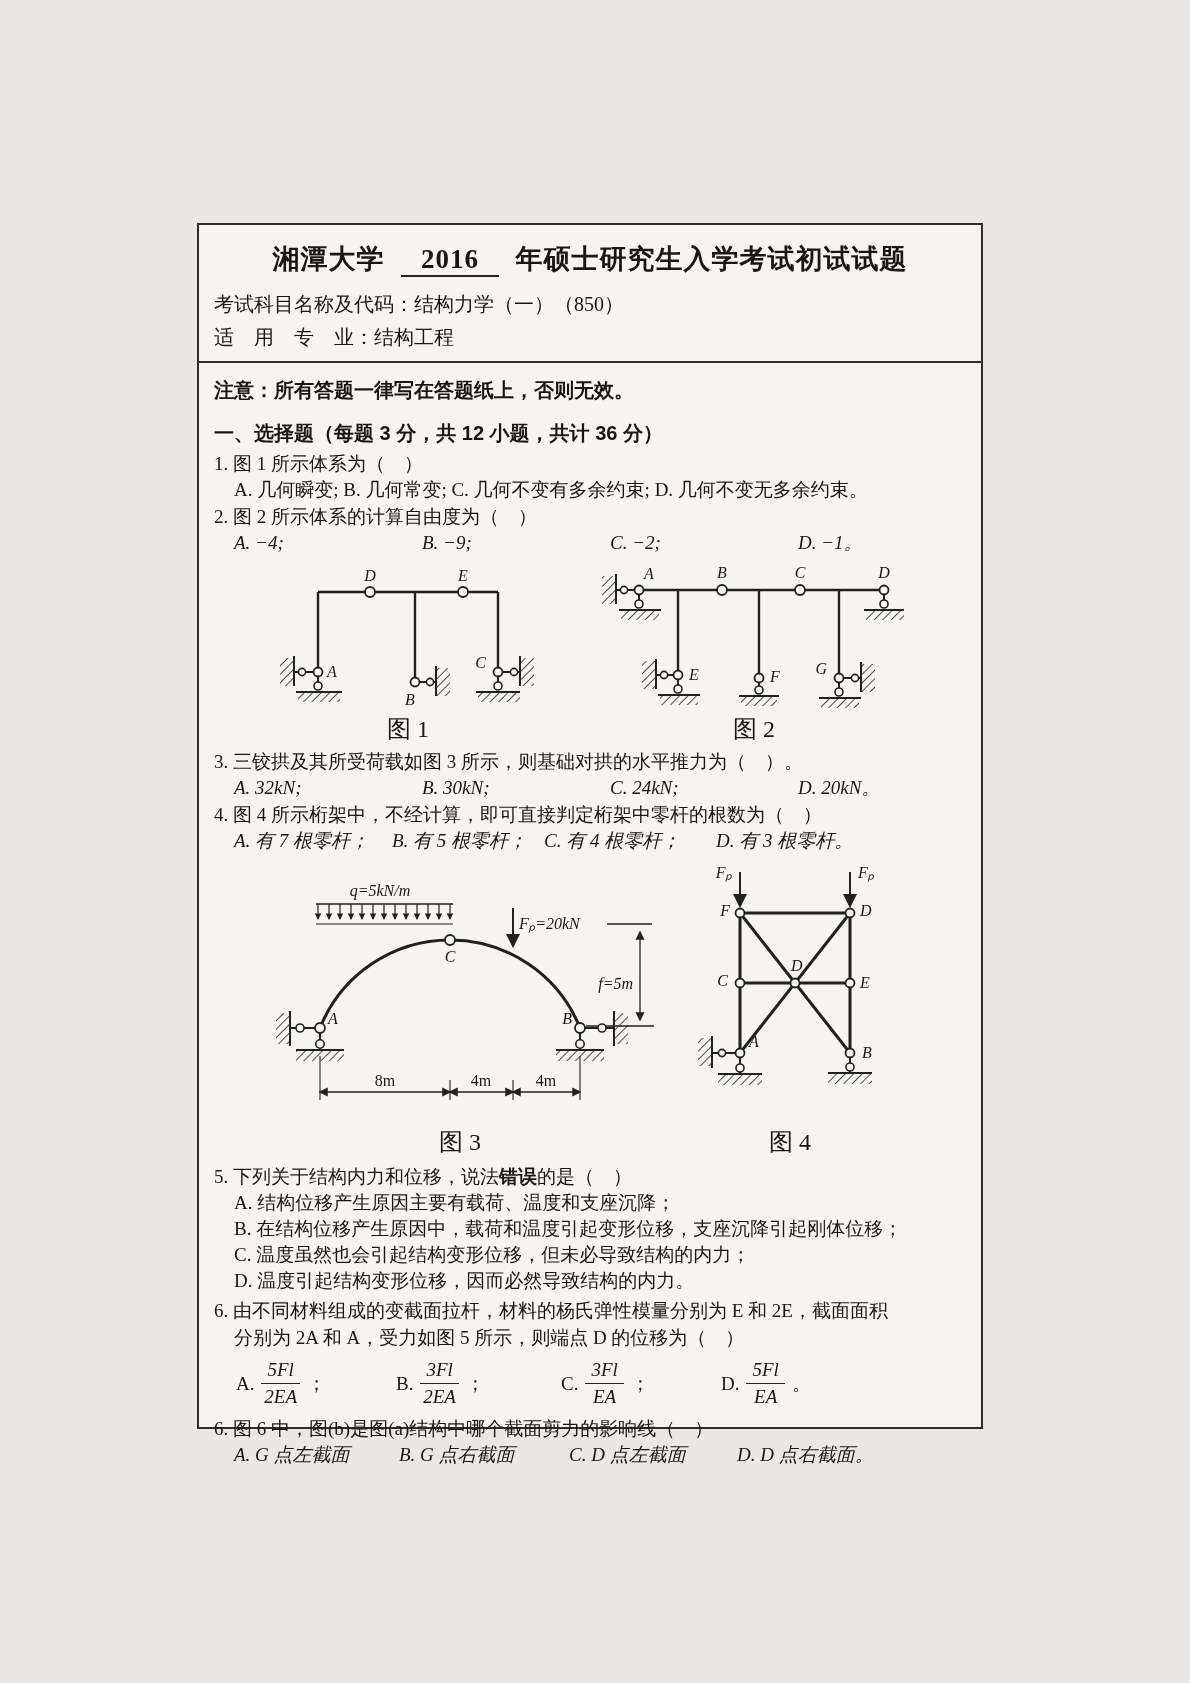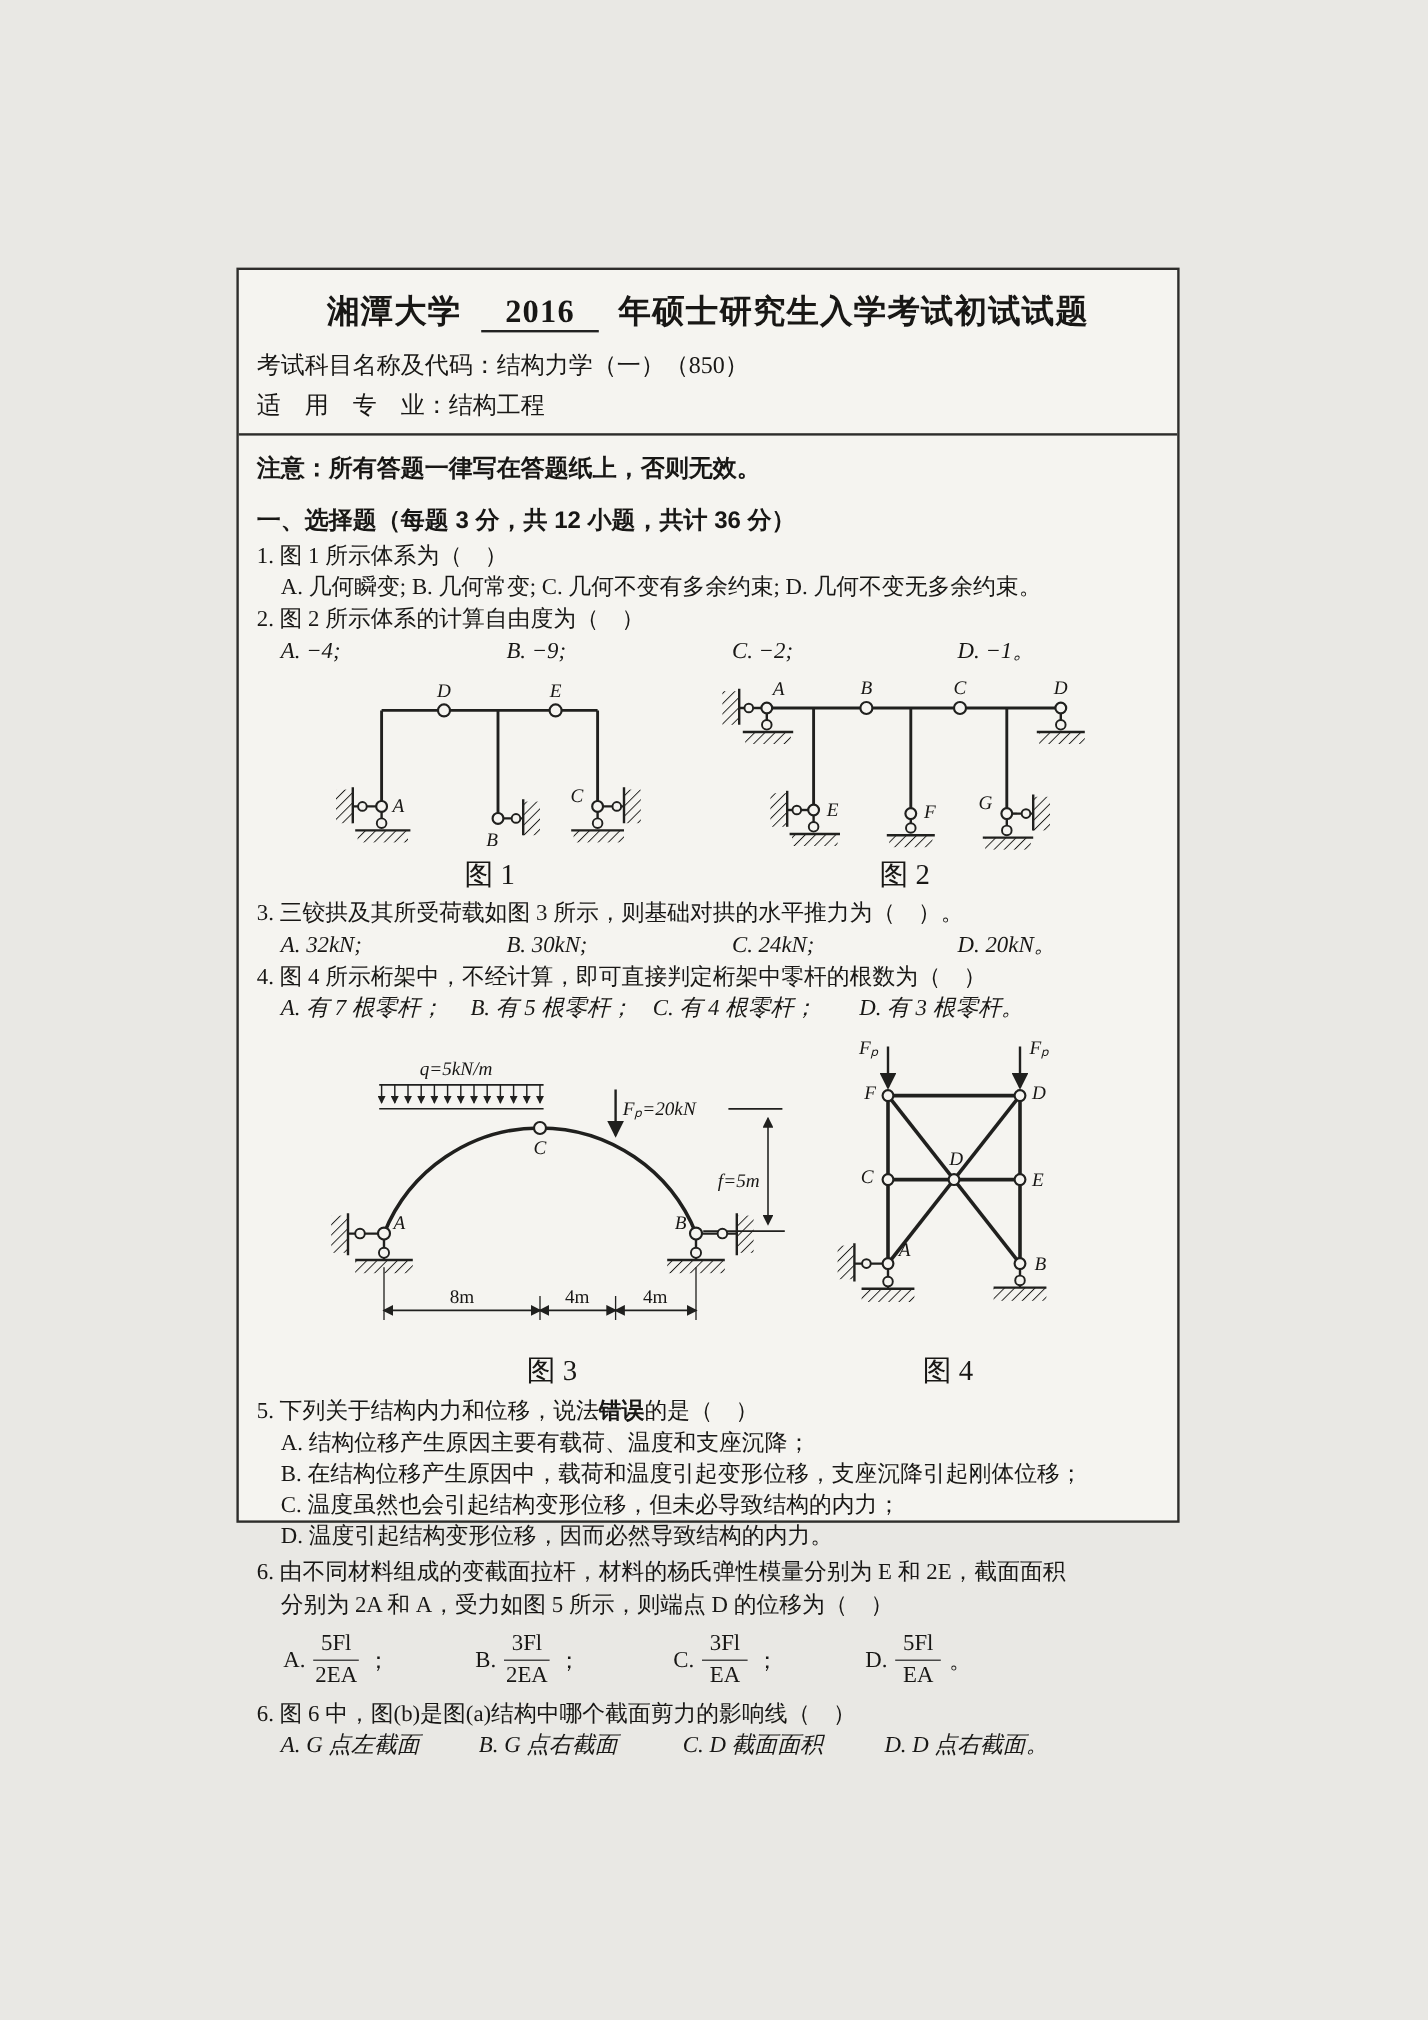--- a/index.html
+++ b/index.html
@@ -1,18 +1,18 @@
 <!DOCTYPE html>
 <html><head>
 <meta charset="utf-8">
 <style>
   html,body{margin:0;padding:0;}
   body{background:#dfdedb;font-family:"Liberation Serif", serif;color:#181715;}
   .page{position:relative;width:1190px;height:1683px;background:#e9e8e4;overflow:hidden;}
-  .sheet-box{position:absolute;left:197px;top:223px;width:786px;height:1046px;
+  .sheet-box{position:absolute;left:197px;top:223px;width:786px;height:1206px;
              border:2px solid #2e2d2b;background:#f5f4f0;box-sizing:border-box;}
   .box-header{padding:16px 15px 10px;border-bottom:2px solid #2e2d2b;}
   .title-line{text-align:center;font-family:"Liberation Sans", sans-serif;font-weight:bold;
               font-size:27px;letter-spacing:1px;}
   .title-year{display:inline-block;border-bottom:2.5px solid #222;padding:0 20px;margin:0 8px;
               font-family:"Liberation Serif", serif;}
   .subject-line{font-size:20px;margin-top:14px;}
   .major-line{font-size:20px;margin-top:6px;}
   .box-body{padding:0 15px;}
   .notice{font-family:"Liberation Sans", sans-serif;font-weight:bold;font-size:20px;margin-top:14px;}
@@ -29,21 +29,21 @@
   .figrow1{margin-left:44px;margin-top:4px;column-gap:36px;}
   .figrow2{margin-left:46px;margin-top:4px;column-gap:10px;}
   .figblock{display:flex;flex-direction:column;align-items:center;}
   .figcap{font-size:24px;margin-top:3px;text-align:left;}
   .fig-svg text{font-family:"Liberation Serif", serif;fill:#181715;}
   .nlabel{font-style:italic;font-size:16px;}
   .dlabel{font-size:16px;}
   .fracrow{display:grid;grid-template-columns:160px 165px 160px auto;padding-left:22px;
            margin-top:8px;font-size:19px;}
   .fracitem{display:inline-flex;align-items:center;gap:7px;white-space:nowrap;}
-  .frac{display:inline-block;text-align:center;font-size:19px;}
+  .frac{display:inline-block;text-align:center;font-style:italic;font-size:19px;}
   .frac .num{display:block;border-bottom:1.7px solid #222;padding:0 6px 2px;}
   .frac .den{display:block;padding-top:2px;}
   .q5opt{font-size:19px;line-height:26px;padding-left:20px;}
   .mt4{margin-top:4px;} .mt6{margin-top:6px;} .mt8{margin-top:8px;}
 </style>
 </head>
 <body>
 
 <div class="page">
   <div class="sheet-box">
@@ -405,18 +405,18 @@
               <span class="den">EA</span>
             </span>
           <span>。</span>
         </span>
       </div>
 
       <div class="stem mt8">6. 图 6 中，图(b)是图(a)结构中哪个截面剪力的影响线（　）</div>
       <div class="opts g165">
         <span class="optcol">A. G 点左截面</span>
         <span class="optcol">B. G 点右截面</span>
-        <span class="optcol">C. D 截面面积</span>
+        <span class="optcol">C. D 点左截面</span>
         <span class="optcol">D. D 点右截面。</span>
       </div>
     </div>
   </div>
 </div>
 
 </body></html>

